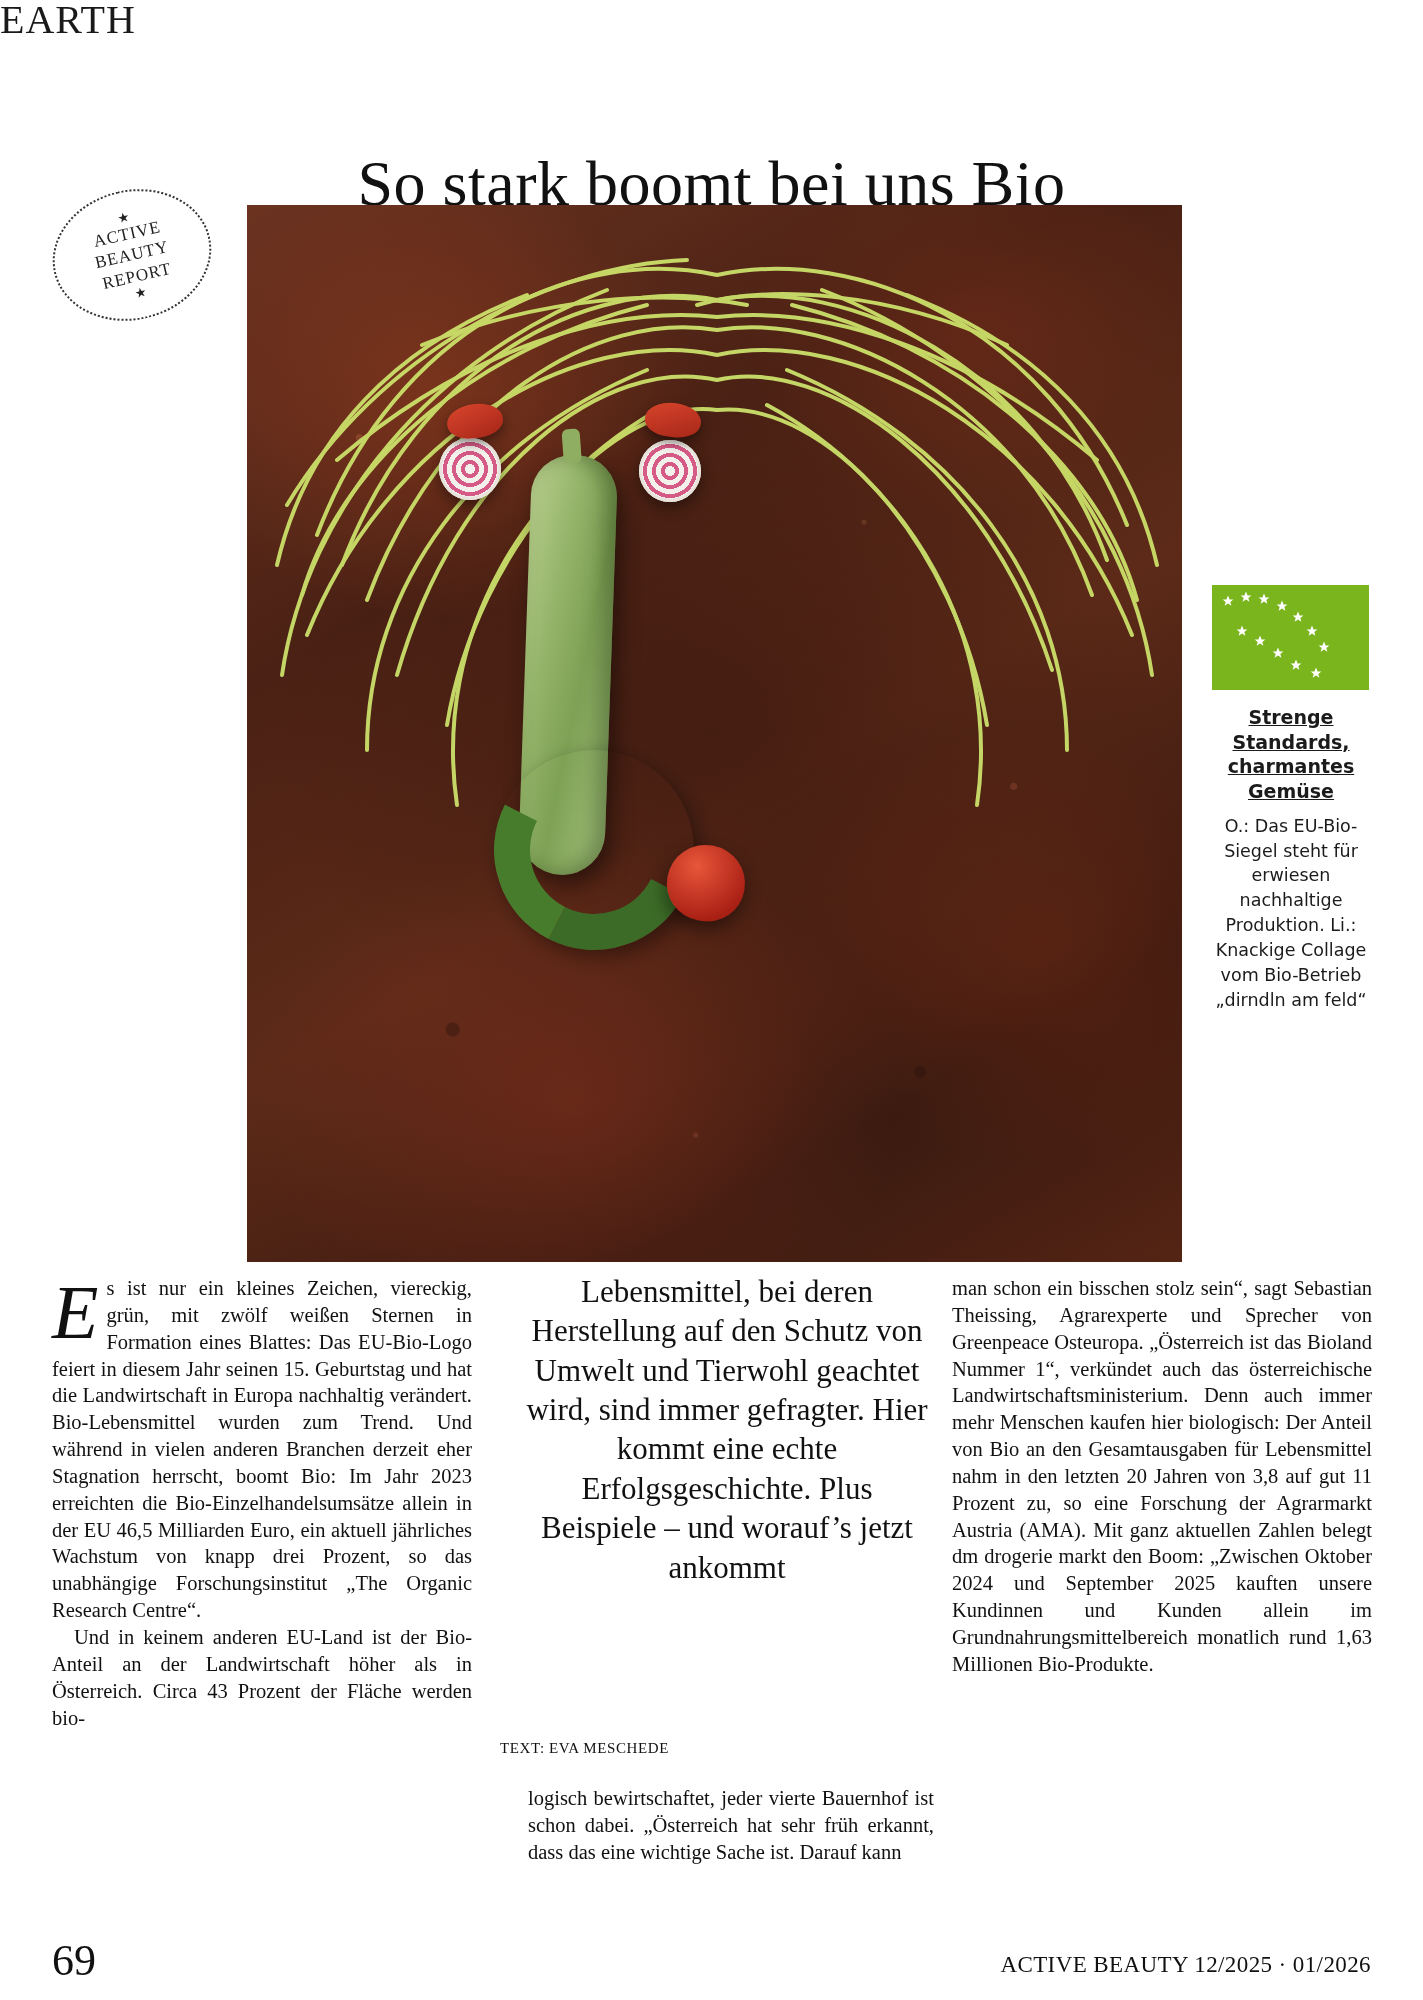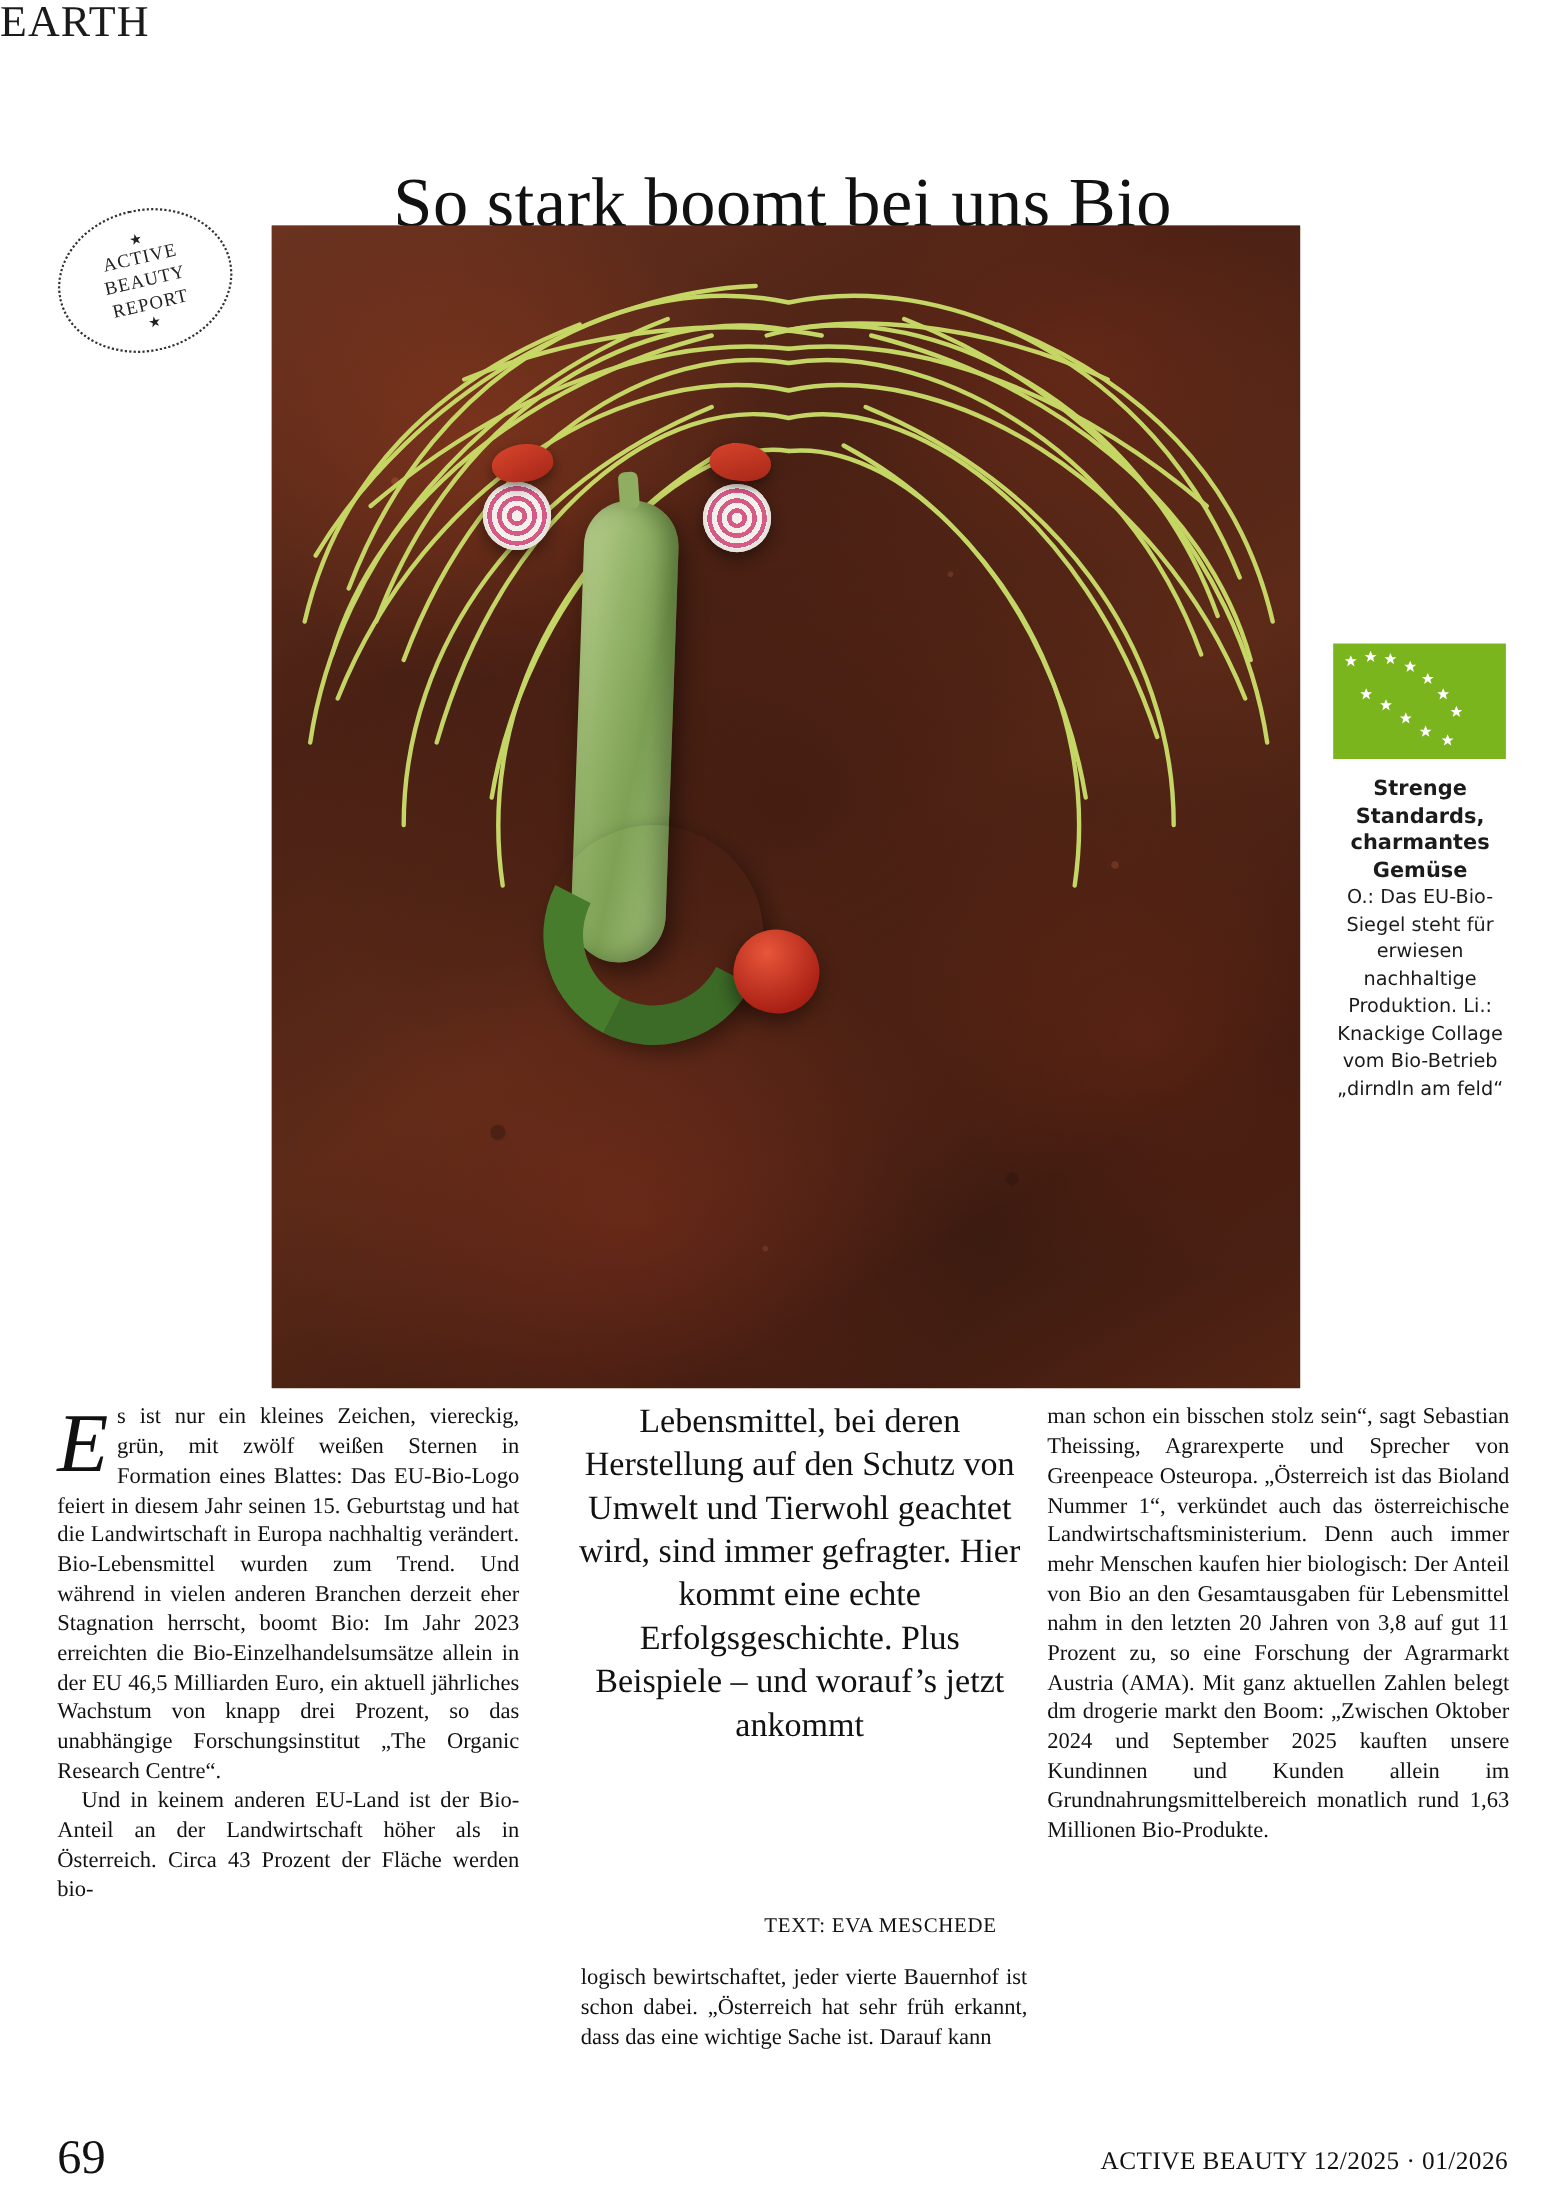--- a/index.html
+++ b/index.html
@@ -185,21 +185,22 @@
     font-family: "DejaVu Sans", sans-serif;
     font-size: 17.5px;
     line-height: 1.42;
     color: #1b1b1b;
   }
   .caption .cap-title {
     font-weight: bold;
     font-size: 19px;
     line-height: 1.3;
     display: block;
-    margin-bottom: 0;
+    margin-bottom: 10px;
+    text-decoration: underline;
   }
 
   
   .col {
     position: absolute;
     font-family: "Liberation Serif", serif;
     color: #111;
   }
   .col p {
     margin: 0;
@@ -234,23 +235,23 @@
     font-size: 31px;
     line-height: 1.27;
     color: #111;
     margin-left: 24px;
   }
   .byline {
     position: absolute;
     left: 500px;
     top: 1740px;
     width: 406px;
-    text-align: right;
-    font-family: "Liberation Serif", serif;
-    font-size: 19px;
+    text-align: left;
+    font-family: "Liberation Serif", serif;
+    font-size: 15px;
     letter-spacing: 0.6px;
     color: #111;
   }
   #col-mid {
     position: absolute;
     left: 528px;
     top: 1785px;
     width: 406px;
   }
 

